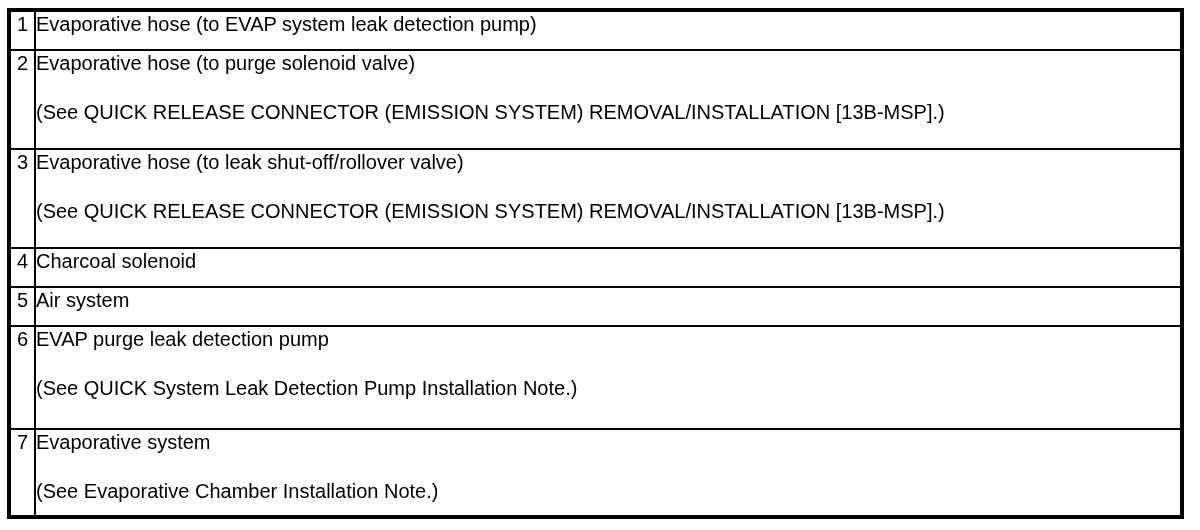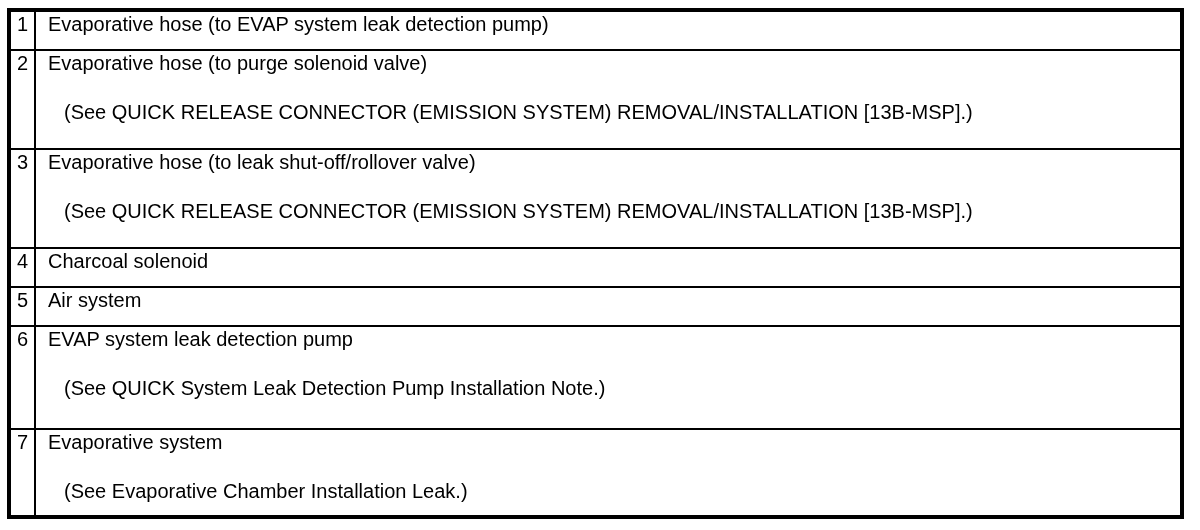--- a/index.html
+++ b/index.html
@@ -39,25 +39,23 @@
     width: 23px;
     text-align: center;
     padding-top: 6px;
   }
   td.desc {
     padding: 6px 4px 0 6px;
   }
   td.desc p {
     margin: 0;
     white-space: nowrap;
-    padding-left: 12px;
   }
   td.desc p.note {
     margin-top: 24px;
-    margin-left: 16px;
   }
   
   tr.h-single td { height: 37px; }
   tr.h-tall td   { height: 97px; }
   tr.h-tall6 td  { height: 101px; }
   tr.h-tall7 td  { height: 85px; }
 </style>
 </head>
 <body>
 
@@ -95,26 +93,26 @@
         <tr class="h-single">
     <td class="num">5</td>
     <td class="desc">
       <p class="item">Air system</p>
 
     </td>
   </tr>
         <tr class="h-tall6">
     <td class="num">6</td>
     <td class="desc">
-      <p class="item">EVAP system leak detection pump</p>
+      <p class="item">EVAP purge leak detection pump</p>
       <p class="note">(See QUICK System Leak Detection Pump Installation Note.)</p>
     </td>
   </tr>
         <tr class="h-tall7">
     <td class="num">7</td>
     <td class="desc">
       <p class="item">Evaporative system</p>
-      <p class="note">(See Evaporative Chamber Installation Leak.)</p>
+      <p class="note">(See Evaporative Chamber Installation Note.)</p>
     </td>
   </tr>
       </tbody>
   </table>
 </div>
 
 </body></html>

